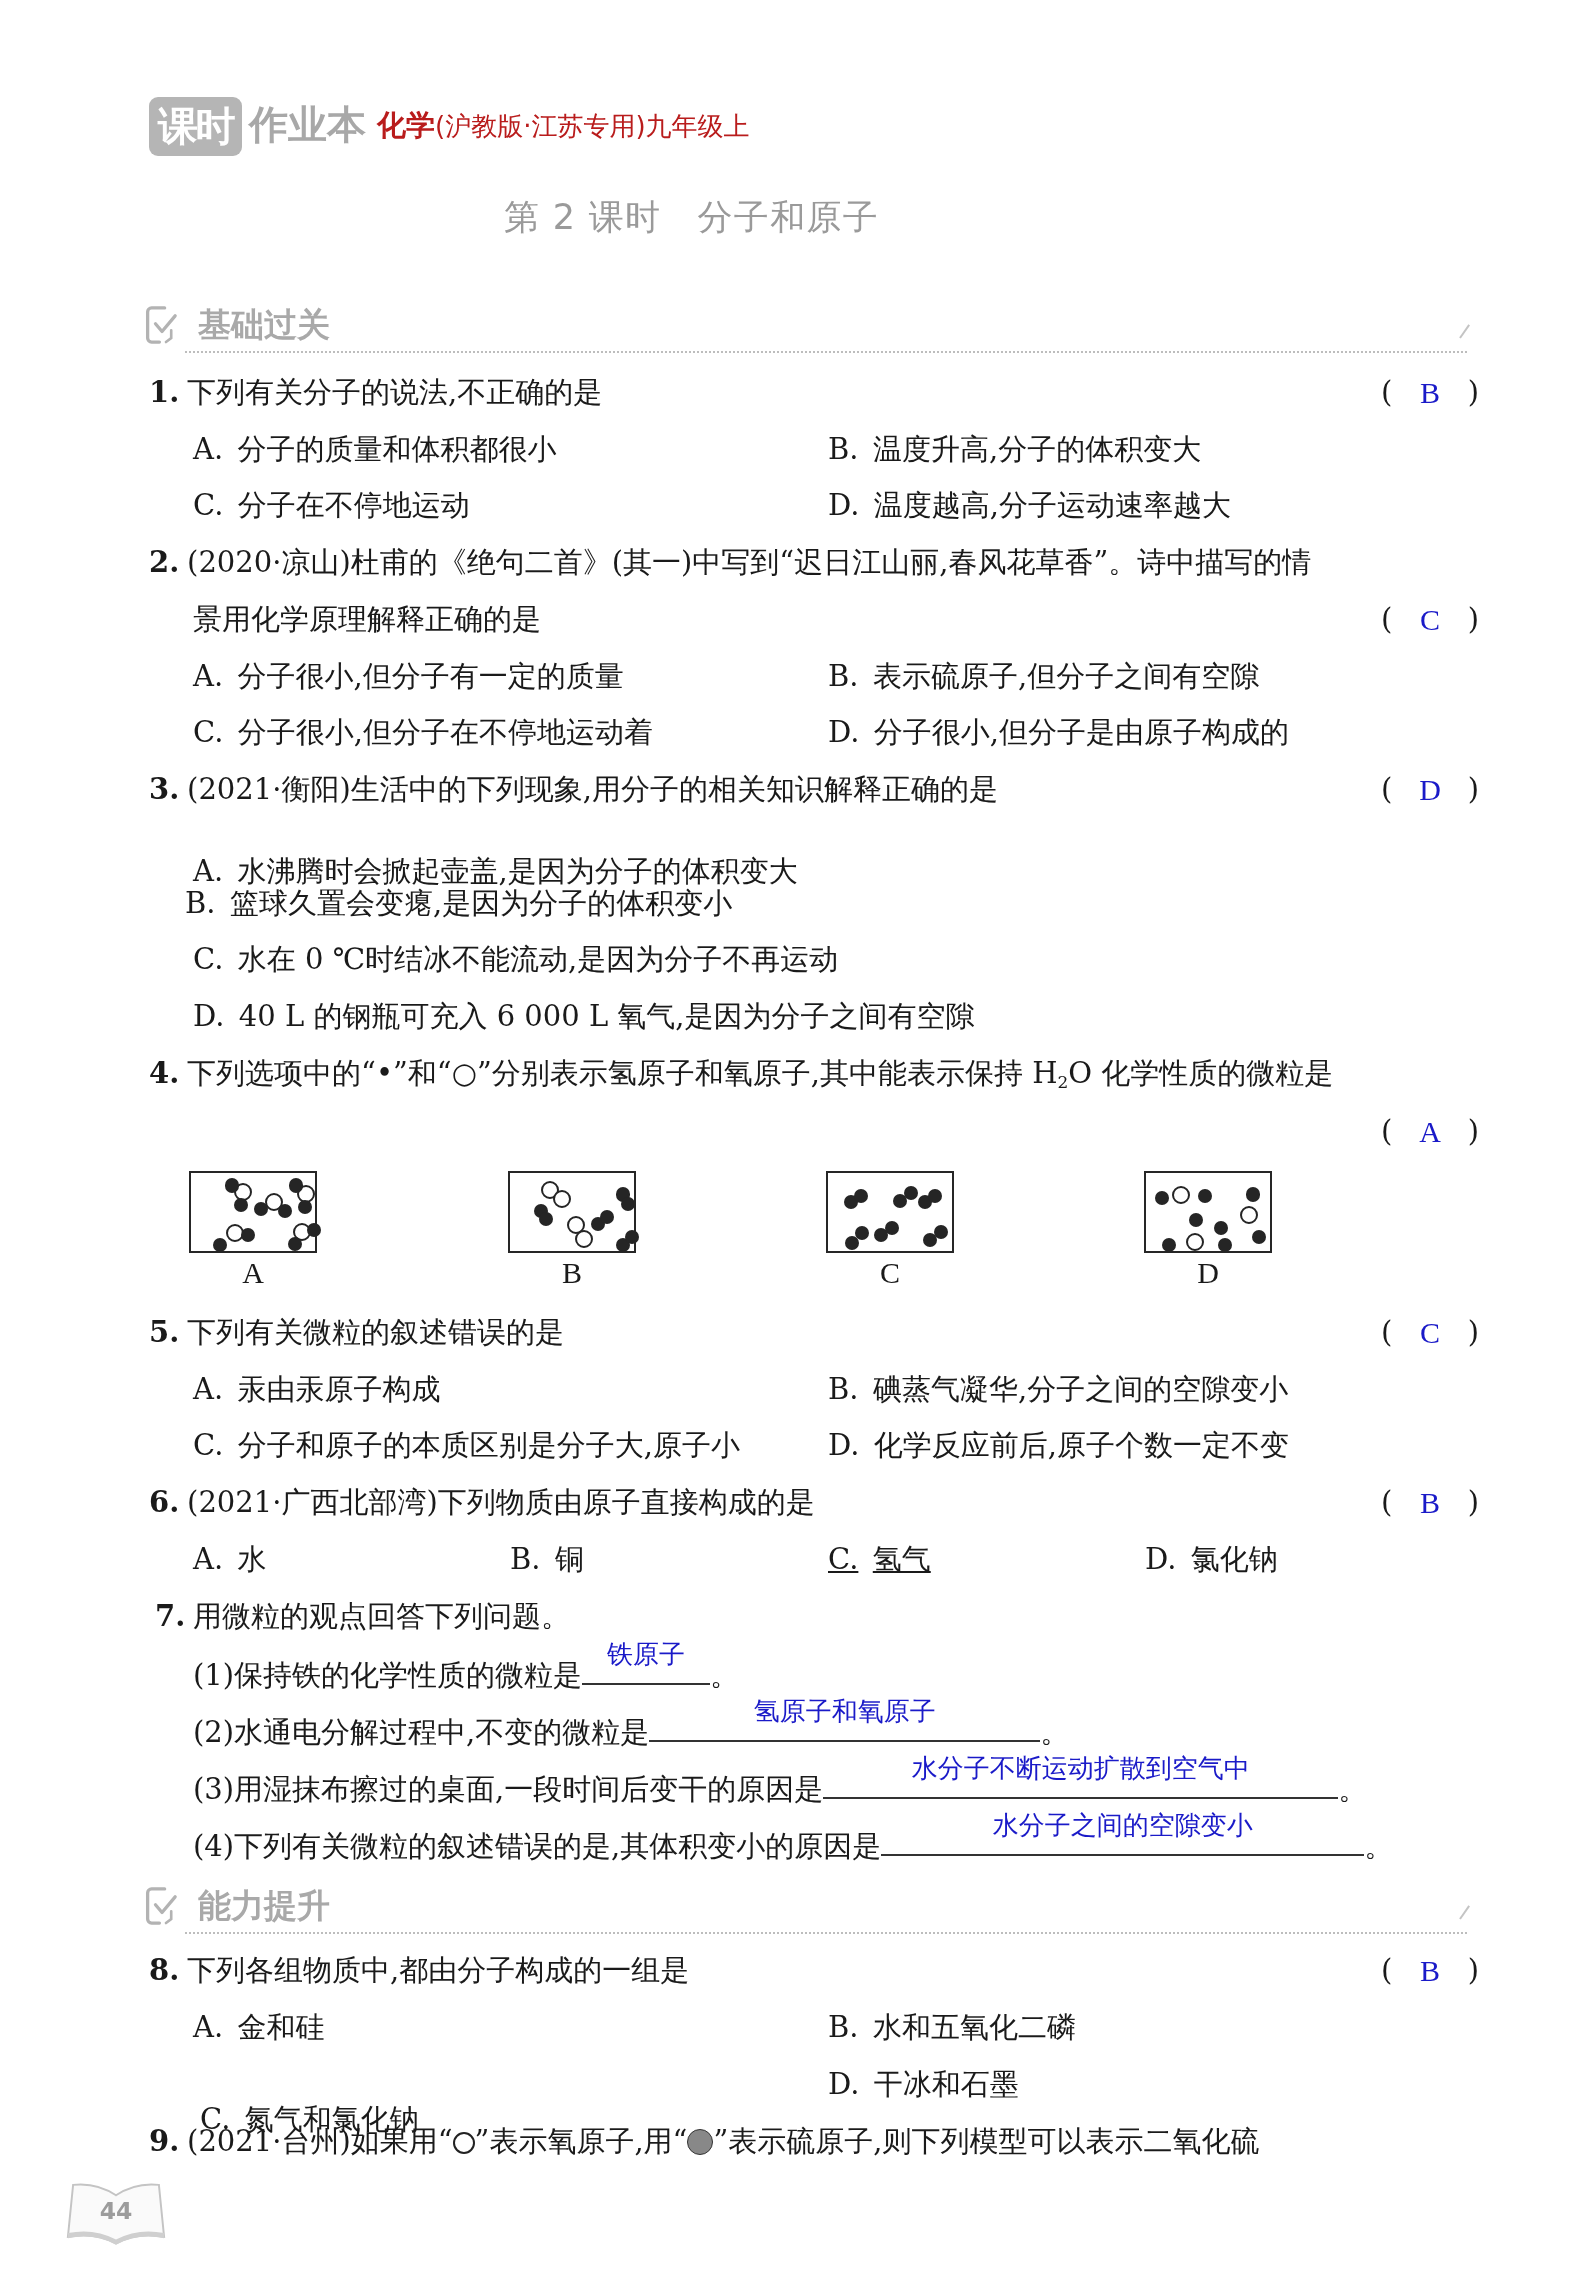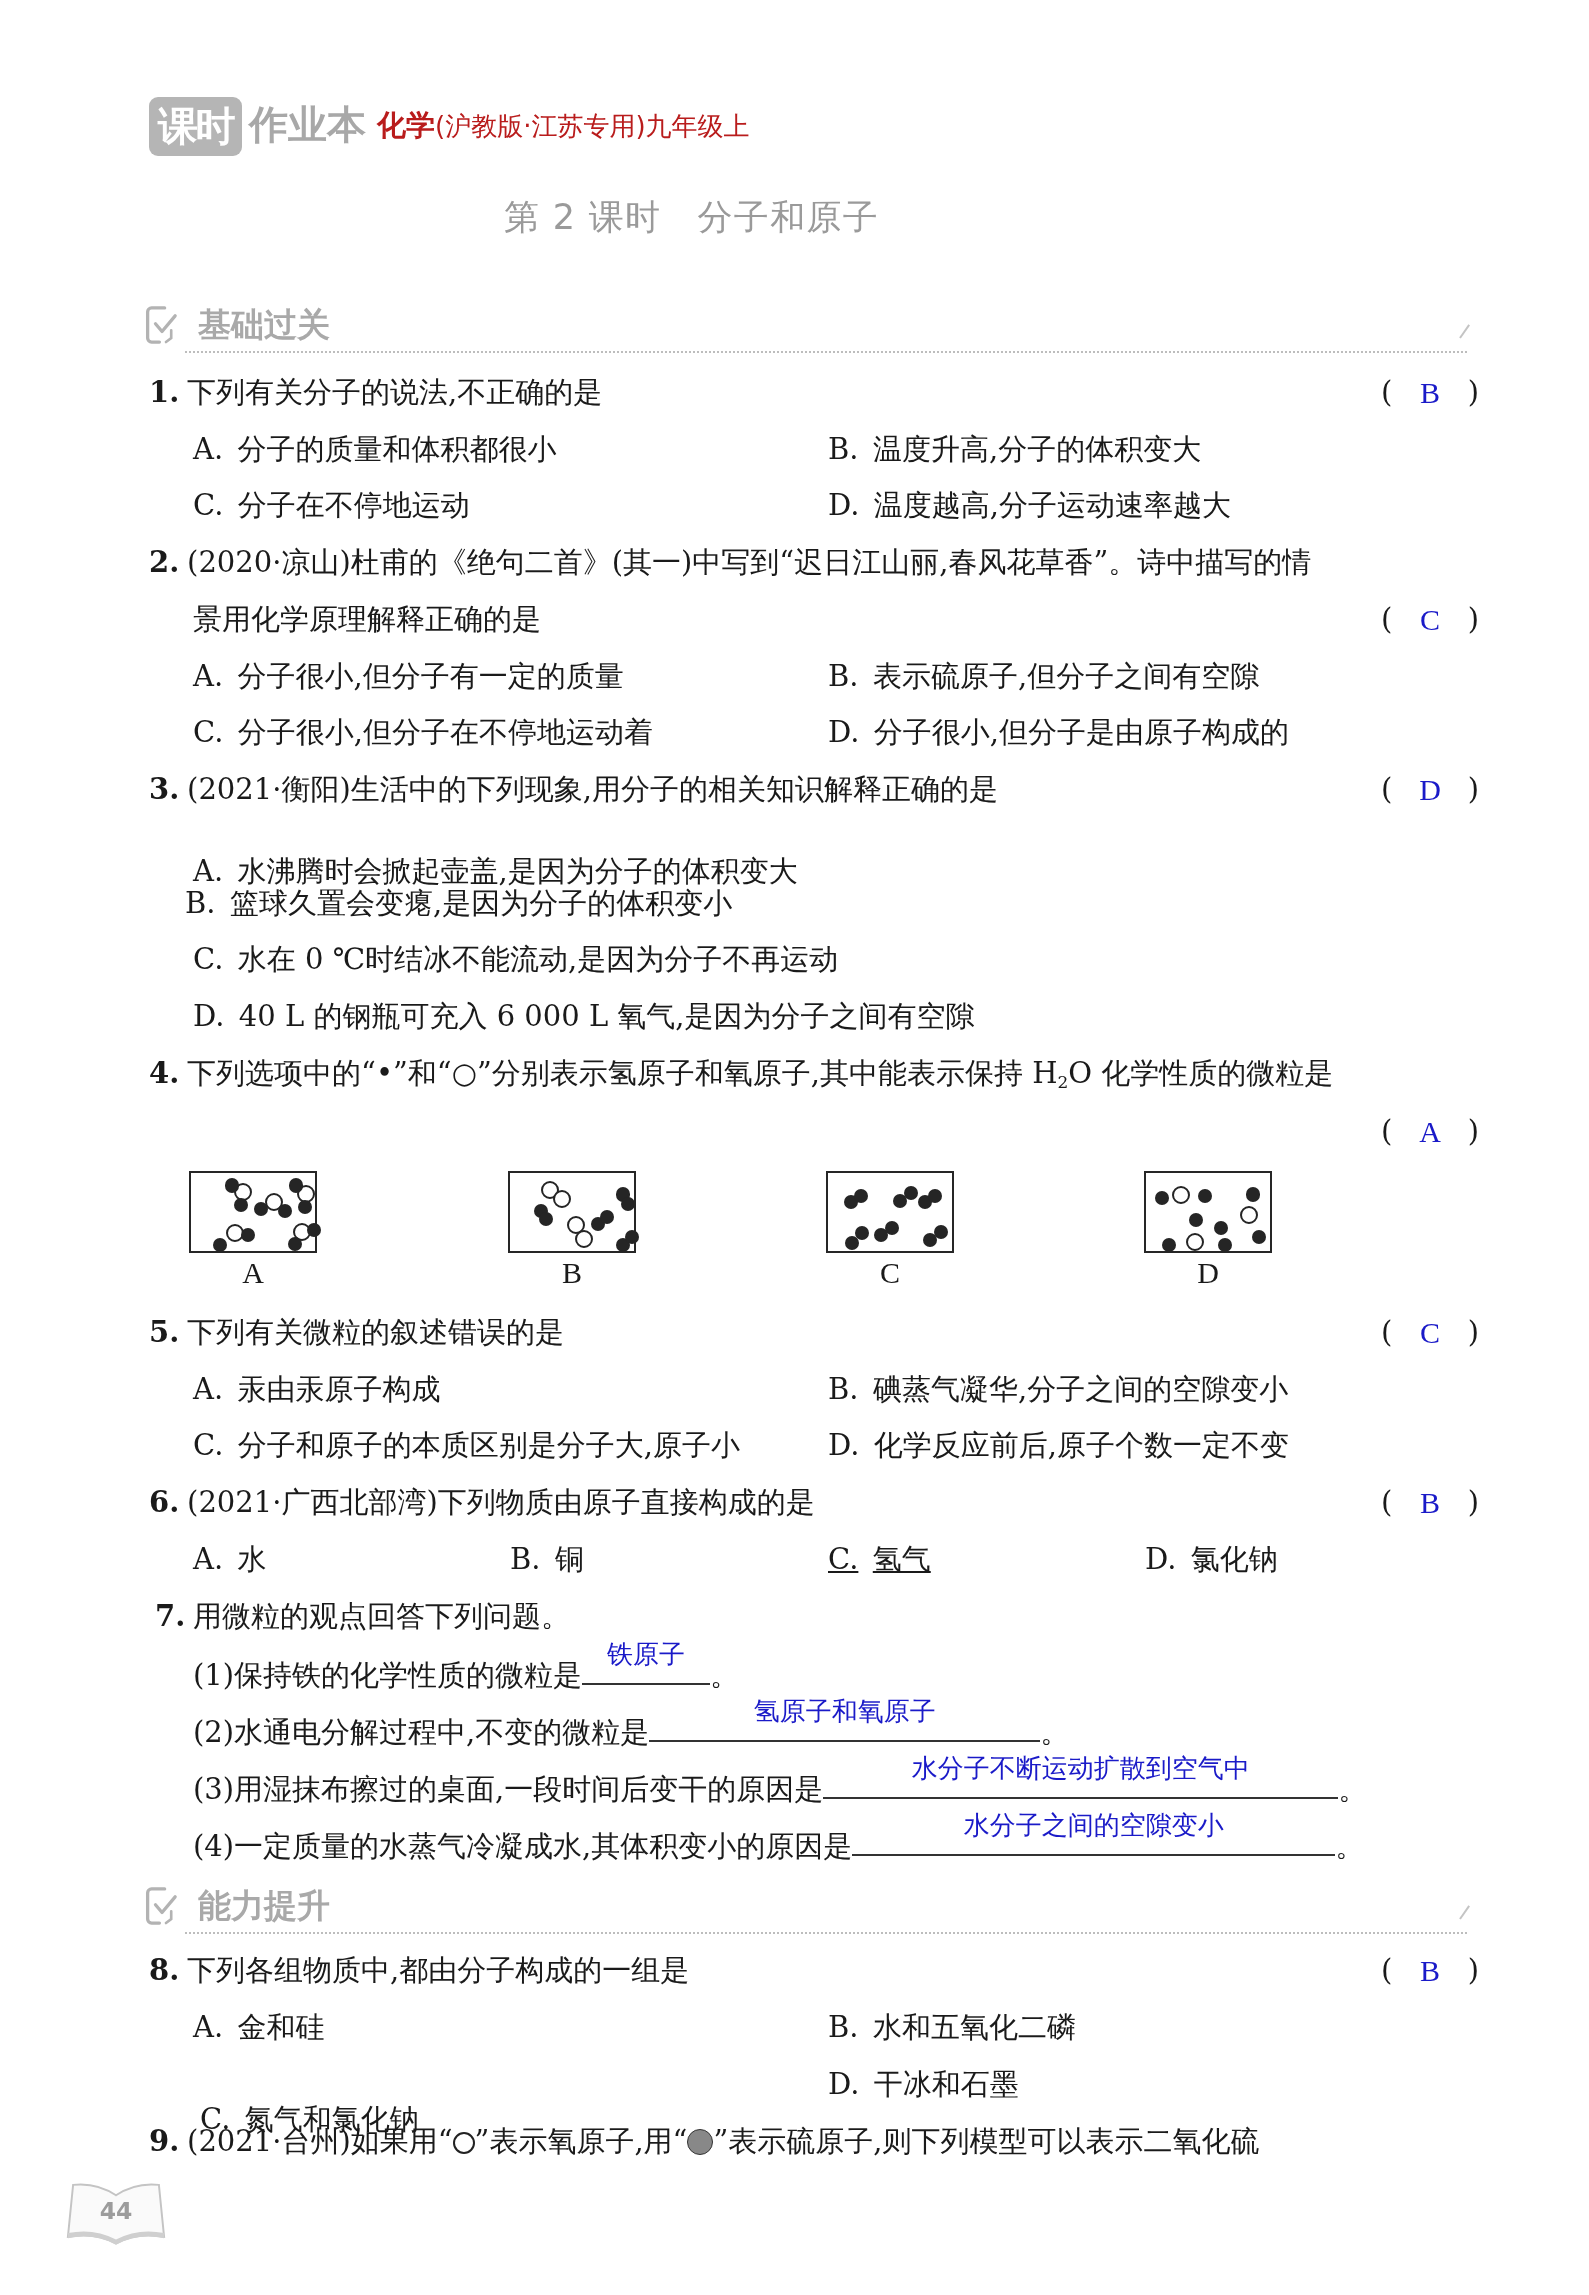--- a/index.html
+++ b/index.html
@@ -249,21 +249,21 @@
 <div class="line" style="left:193px; top:1654px;">
   <span>(1)</span><span>保持铁的化学性质的微粒是</span><span class="blank" style="width:128px;"><span class="blank-answer">铁原子</span></span><span>。</span>
 </div>
 <div class="line" style="left:193px; top:1711px;">
   <span>(2)</span><span>水通电分解过程中,不变的微粒是</span><span class="blank" style="width:391px;"><span class="blank-answer">氢原子和氧原子</span></span><span>。</span>
 </div>
 <div class="line" style="left:193px; top:1768px;">
   <span>(3)</span><span>用湿抹布擦过的桌面,一段时间后变干的原因是</span><span class="blank" style="width:515px;"><span class="blank-answer">水分子不断运动扩散到空气中</span></span><span>。</span>
 </div>
 <div class="line" style="left:193px; top:1825px;">
-  <span>(4)</span><span>一定质量的水蒸气冷凝成水,其体积变小的原因是</span><span class="blank" style="width:483px;"><span class="blank-answer">水分子之间的空隙变小</span></span><span>。</span>
+  <span>(4)</span><span>下列有关微粒的叙述错误的是,其体积变小的原因是</span><span class="blank" style="width:483px;"><span class="blank-answer">水分子之间的空隙变小</span></span><span>。</span>
 </div>
 
 <div class="section" style="top:1881px;">
   <svg class="sec-icon" viewBox="0 0 58 64">
     <path d="M30 6 H10 a6 6 0 0 0 -6 6 V52 a6 6 0 0 0 6 6 H22" fill="none" stroke="#b3b3b3" stroke-width="5" stroke-linecap="round"></path>
     <path d="M16 30 L26 42 L46 18" fill="none" stroke="#b3b3b3" stroke-width="5" stroke-linecap="round" stroke-linejoin="round"></path>
     <path d="M40 40 V52 L32 58" fill="none" stroke="#b3b3b3" stroke-width="4" stroke-linecap="round"></path>
   </svg>
   <div class="sec-label">能力提升</div>
   <div class="sec-rule"></div>

